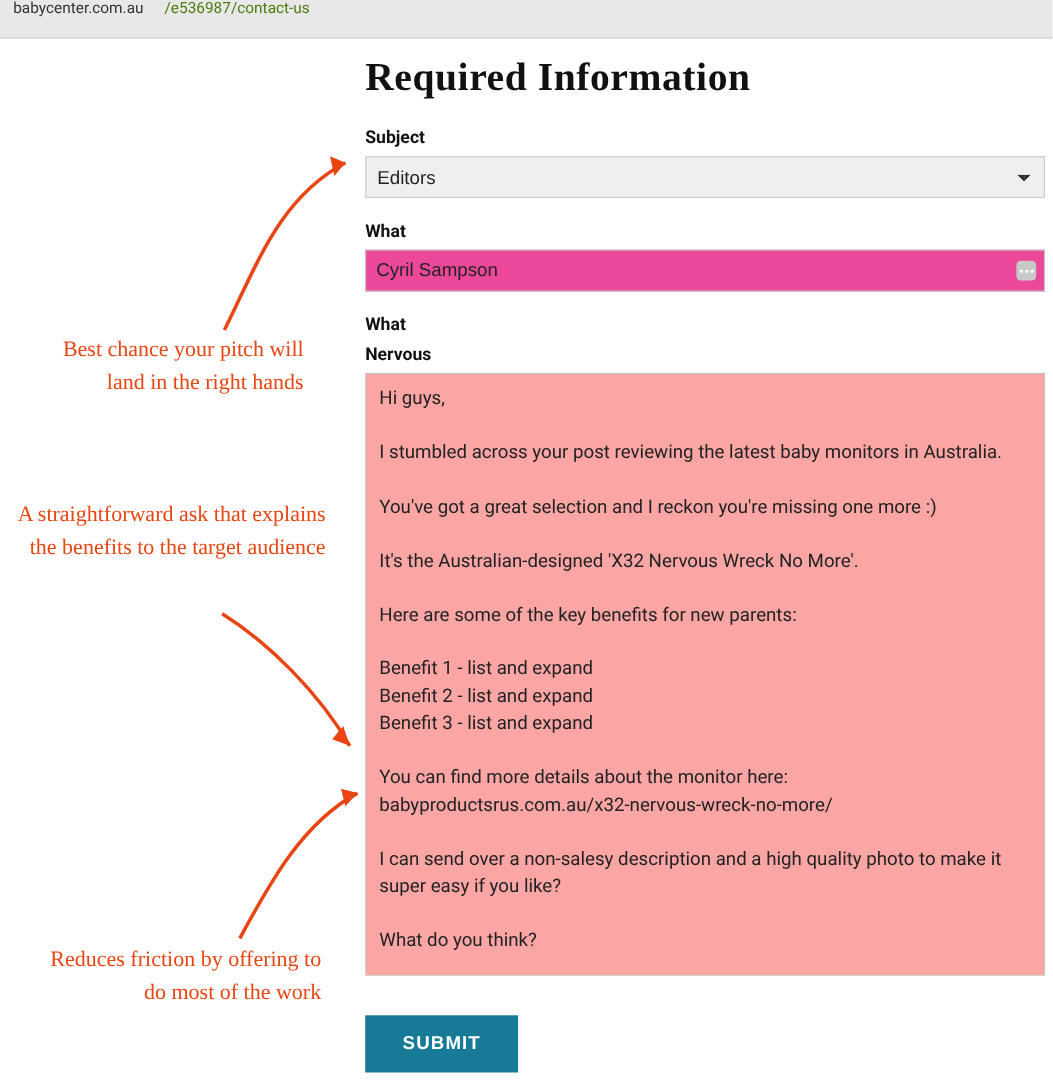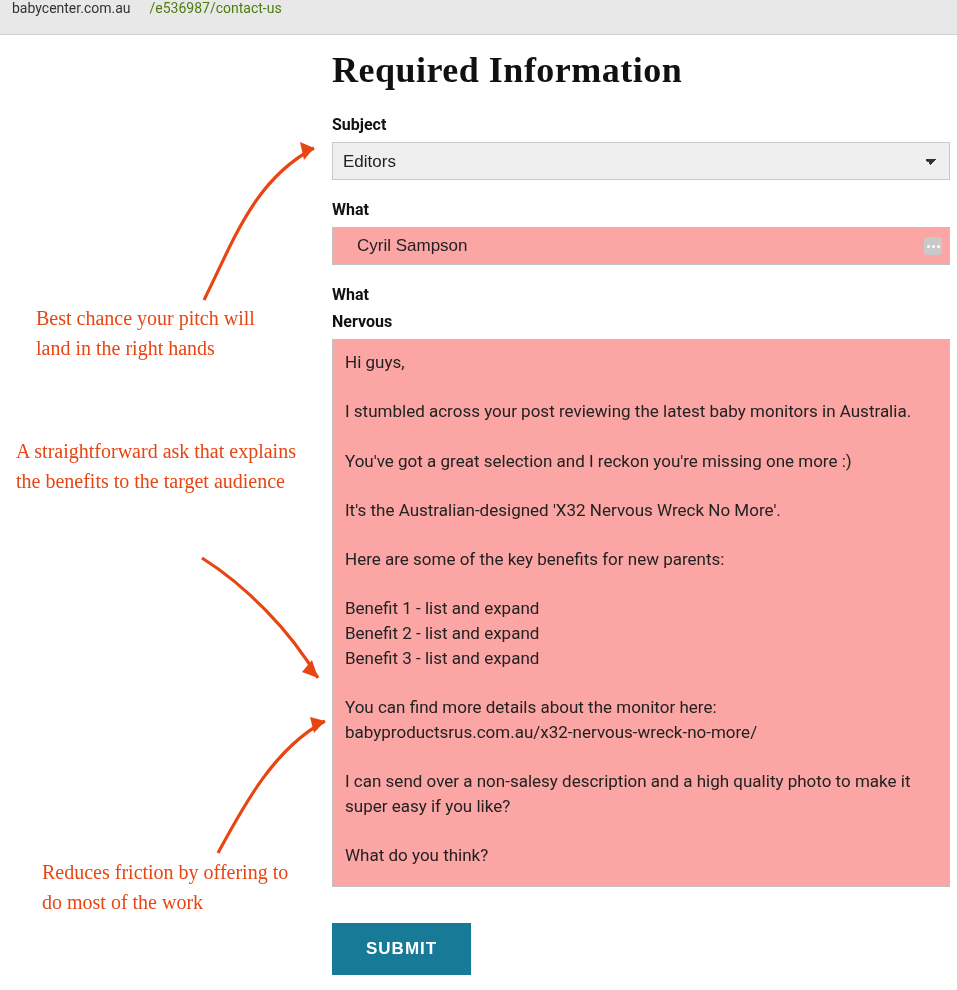--- a/index.html
+++ b/index.html
@@ -67,23 +67,23 @@
     background-repeat: no-repeat;
   }
   .text-input {
     position: relative;
     margin-bottom: 20px;
   }
   input[type=text] {
     width: 100%;
     height: 38px;
     border: 1px solid #c2c2c2;
-    background: #fca5a5;
-    font-size: 17px;
-    padding: 0 24px;
+    background: #ec4899;
+    font-size: 17px;
+    padding: 0 9px;
     color: #222;
   }
   .autofill-badge {
     position: absolute;
     right: 8px;
     top: 50%;
     transform: translateY(-50%);
     width: 18px;
     height: 18px;
     border-radius: 4px;
@@ -119,24 +119,24 @@
     padding: 16px 34px;
     cursor: pointer;
   }
   
   .annot {
     position: absolute;
     font-family: "Comic Sans MS", "Segoe Script", cursive;
     color: #e84512;
     font-size: 20px;
     line-height: 1.5;
-    text-align: left;
+    text-align: right;
   }
   .annot1 { left: 36px; top: 268px; width: 240px; }
-  .annot2 { left: 16px; top: 401px; width: 280px; }
+  .annot2 { left: 16px; top: 418px; width: 280px; }
   .annot3 { left: 42px; top: 822px; width: 250px; }
   svg.arrow {
     position: absolute;
     overflow: visible;
     pointer-events: none;
   }
 </style>
 </head>
 <body>
 

